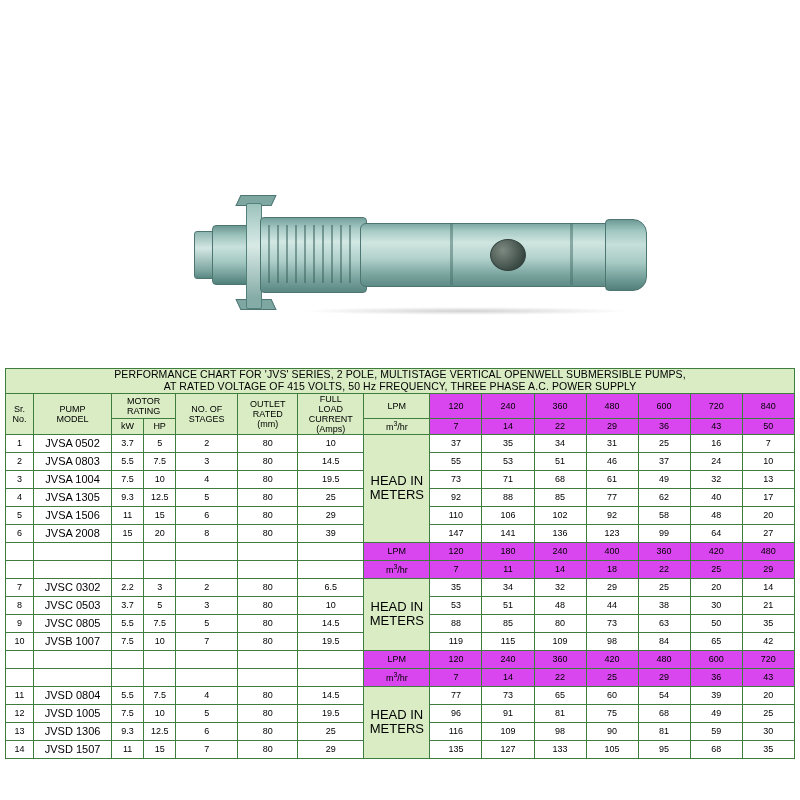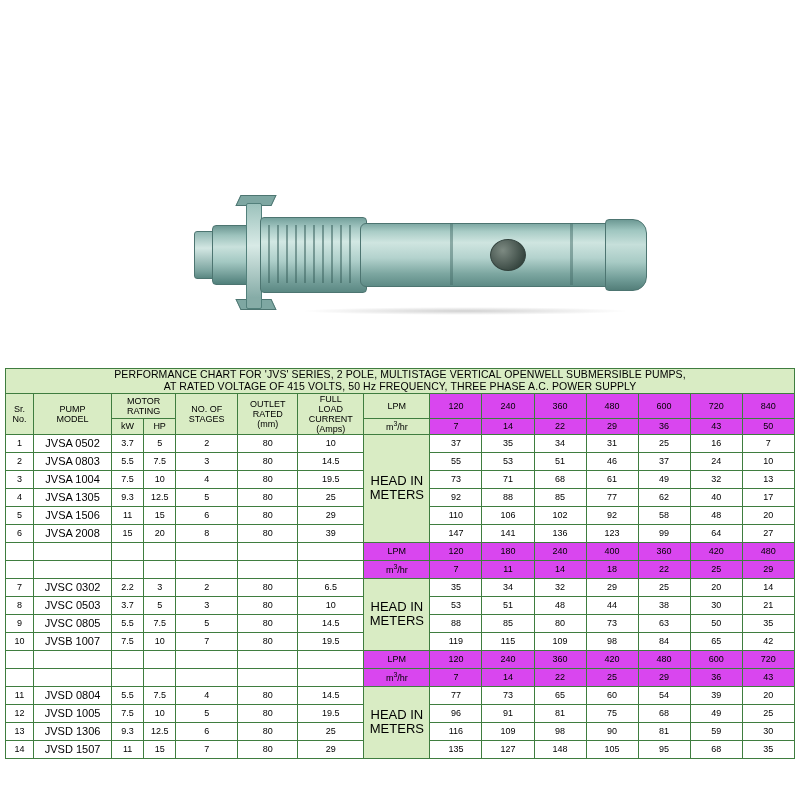--- a/index.html
+++ b/index.html
@@ -619,21 +619,21 @@
         <tr>
           <td class="data srno">14</td>
           <td class="data model">JVSD 1507</td>
           <td class="data">11</td>
           <td class="data">15</td>
           <td class="data">7</td>
           <td class="data">80</td>
           <td class="data">29</td>
           <td class="data">135</td>
           <td class="data">127</td>
-          <td class="data">148</td>
+          <td class="data">133</td>
           <td class="data">105</td>
           <td class="data">95</td>
           <td class="data">68</td>
           <td class="data">35</td>
         </tr>
       </tbody>
     </table>
   </div>
 </div>
 

